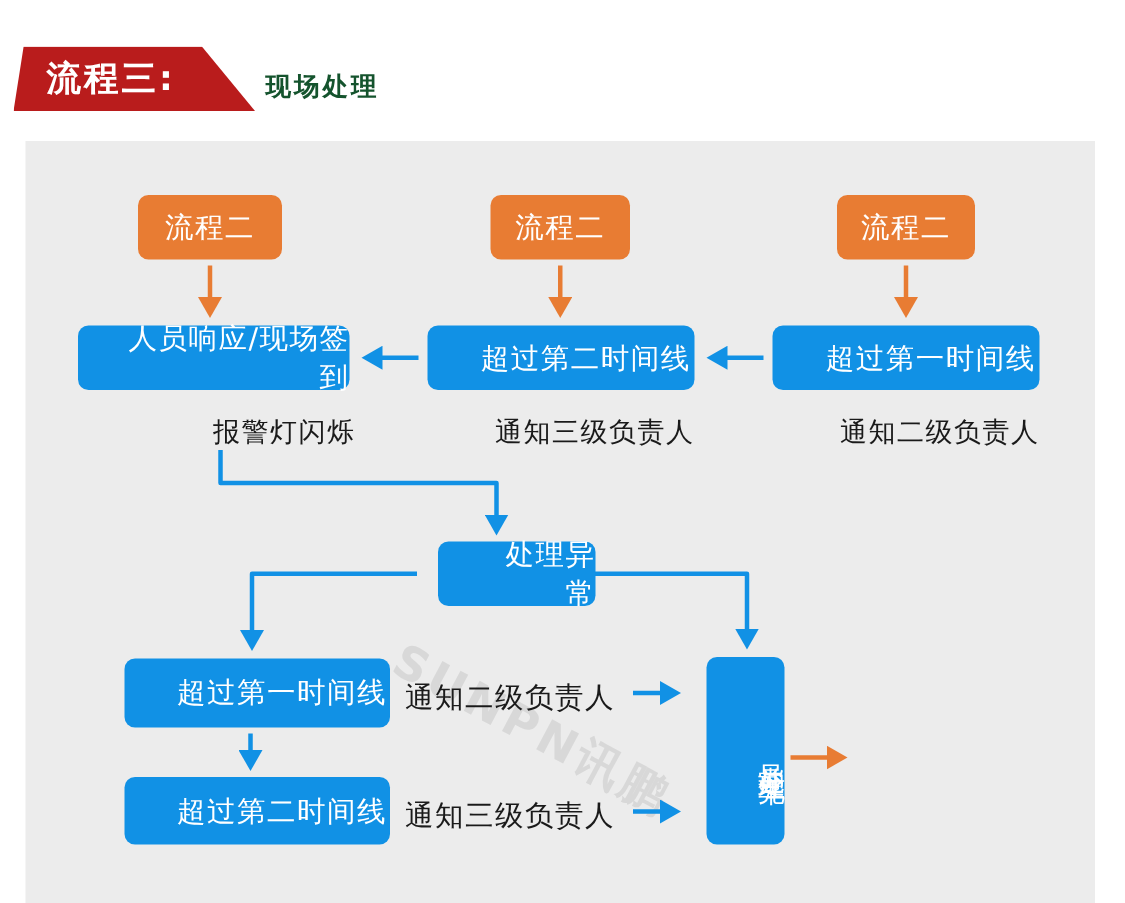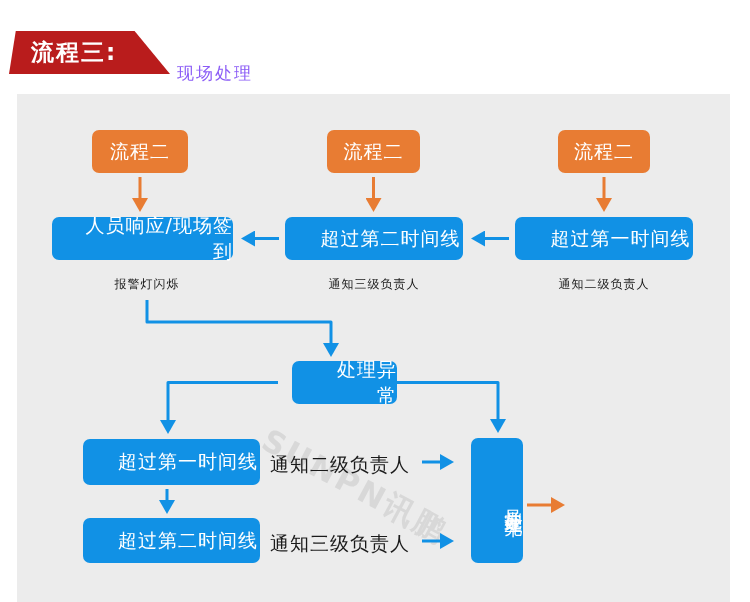--- a/index.html
+++ b/index.html
@@ -7,22 +7,22 @@
               font-family:"DejaVu Sans","Liberation Sans",sans-serif; }
   .page { position:relative; width:750px; height:602px; background:#ffffff; overflow:hidden; }
 
   
   .banner { position:absolute; left:9px; top:31px; width:161px; height:43px;
             background:#b91c1c;
             clip-path:polygon(4.2% 0, 78% 0, 100% 100%, 0 100%);
             display:flex; align-items:center; }
   .banner-label { color:#ffffff; font-size:23px; font-weight:bold;
                   padding-left:22px; letter-spacing:2px; }
-  .subtitle { position:absolute; left:177px; top:62px; font-size:17px;
-              color:#8b5cf6; letter-spacing:2px; }
+  .subtitle { position:absolute; left:177px; top:46px; font-size:17px;
+              color:#14532d; letter-spacing:2px;font-weight:bold; }
 
   
   .panel { position:absolute; left:17px; top:94px; width:713px; height:508px;
            background:#ececec; }
 
   .connectors { position:absolute; left:0; top:0; width:750px; height:602px;
                 pointer-events:none; }
 
   
   .node { position:absolute; display:flex; align-items:center; justify-content:center;
@@ -39,22 +39,22 @@
   .n-r1b3   { left:515px; top:217px; width:178px; height:43px; }
   .n-center { left:292px; top:361px; width:105px; height:43px; }
   .n-bb1    { left:83px;  top:439px; width:177px; height:46px; }
   .n-bb2    { left:83px;  top:518px; width:177px; height:45px; }
   .n-vert   { left:471px; top:438px; width:52px;  height:125px;
               writing-mode:vertical-rl; text-orientation:upright;
               font-size:18px; letter-spacing:2px; }
   .n-end    { left:572px; top:483px; width:91px;  height:45px; }
 
   
-  .flabel { position:absolute; font-size:12px; color:#1a1a1a;
-            letter-spacing:1px; text-align:center; }
+  .flabel { position:absolute; font-size:18px; color:#1a1a1a;
+            letter-spacing:1px; text-align:right; }
   .l-r1l1 { left:57px;  top:276px; width:180px; }
   .l-r1l2 { left:285px; top:276px; width:178px; }
   .l-r1l3 { left:515px; top:276px; width:178px; }
   .l-bl1  { left:270px; top:452px; width:150px; text-align:left; font-size:19px; }
   .l-bl2  { left:270px; top:531px; width:150px; text-align:left; font-size:19px; }
 
   .watermark { position:absolute; left:274px; top:420px; font-size:31px;
                font-weight:bold; color:#c9c9c9; opacity:0.55;
                transform:rotate(28deg); transform-origin:0 0;
                letter-spacing:3px; white-space:nowrap; }

